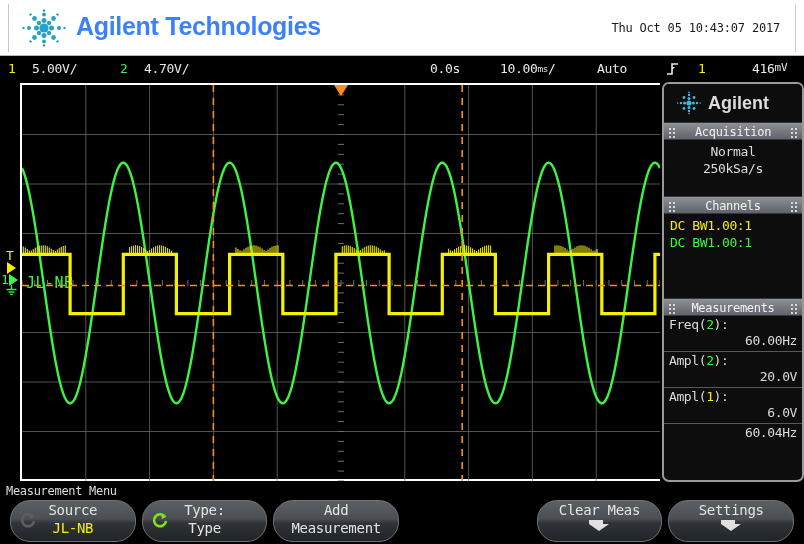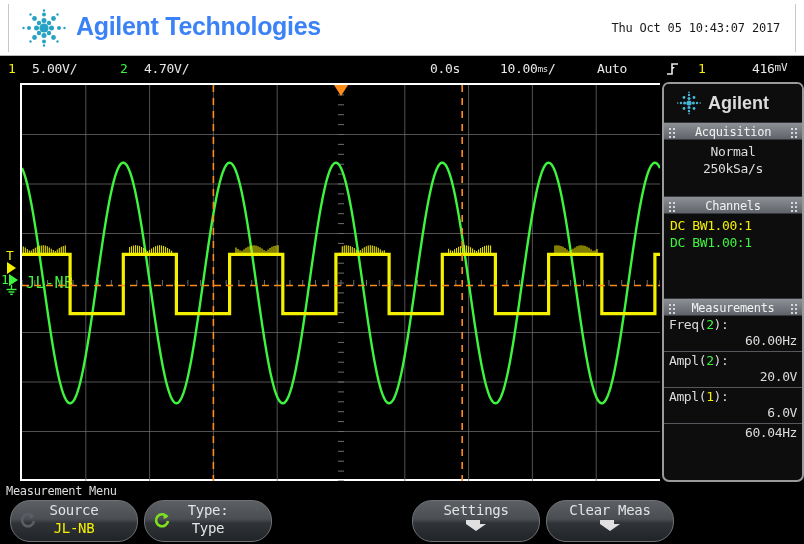--- a/index.html
+++ b/index.html
@@ -573,29 +573,33 @@
           <div class="l2 val">JL-NB</div>
         </div>
         <div class="skey">
           <svg class="skey-icon" viewBox="0 0 18 18">
             <path d="M14.2 5.2 A6 6 0 1 0 15 9" fill="none" stroke="#7ee01f" stroke-width="2.6"></path>
             <path d="M10.4 1.6 L15.6 4.2 L10.8 7.2 Z" fill="#7ee01f"></path>
           </svg>
           <div class="l1">Type:</div>
           <div class="l2">Type</div>
         </div>
+        <div class="skey">
+          <div class="l1">Add</div>
+          <div class="l2">Measurement</div>
+        </div>
         <div class="skey empty"></div>
+        <div class="skey">
+          <div class="l1">Clear Meas</div>
+          <svg class="downarrow" viewBox="0 0 26 13">
+            <path d="M3 1 H17 V5 H23 L13 12 L3 5 Z" fill="#e0e0e0"></path>
+          </svg>
+        </div>
         <div class="skey">
           <div class="l1">Settings</div>
           <svg class="downarrow" viewBox="0 0 26 13">
             <path d="M3 1 H17 V5 H23 L13 12 L3 5 Z" fill="#e0e0e0"></path>
           </svg>
         </div>
-        <div class="skey">
-          <div class="l1">Clear Meas</div>
-          <svg class="downarrow" viewBox="0 0 26 13">
-            <path d="M3 1 H17 V5 H23 L13 12 L3 5 Z" fill="#e0e0e0"></path>
-          </svg>
-        </div>
       </div>
   </div>
 
 </div>
 
 </body></html>

